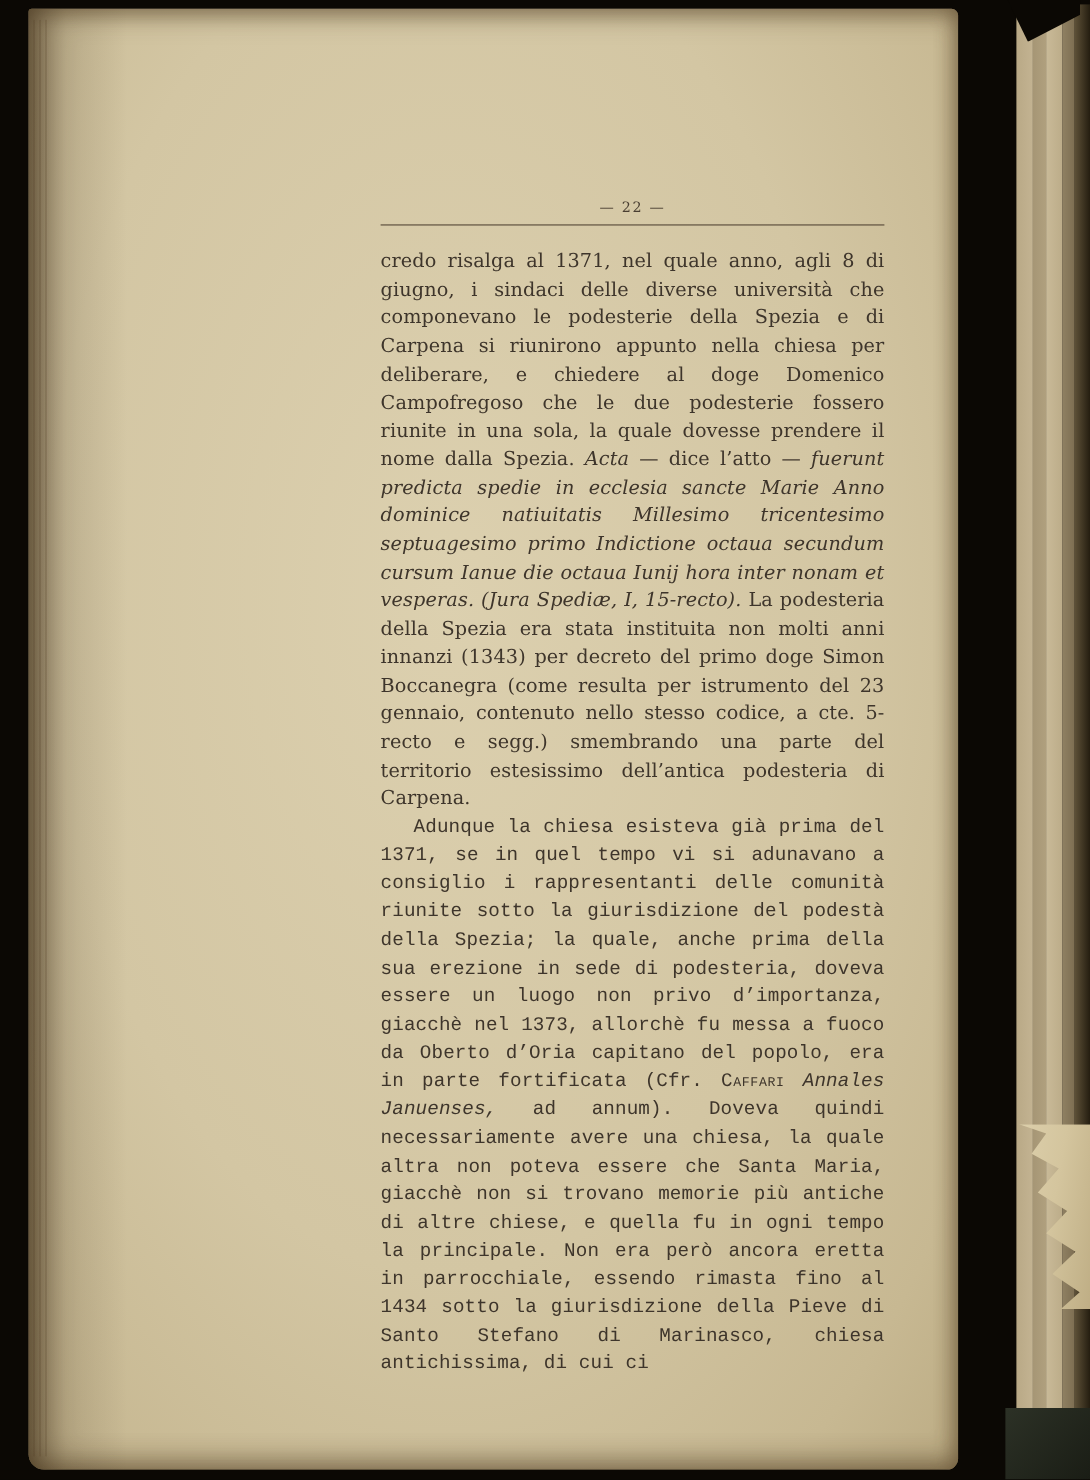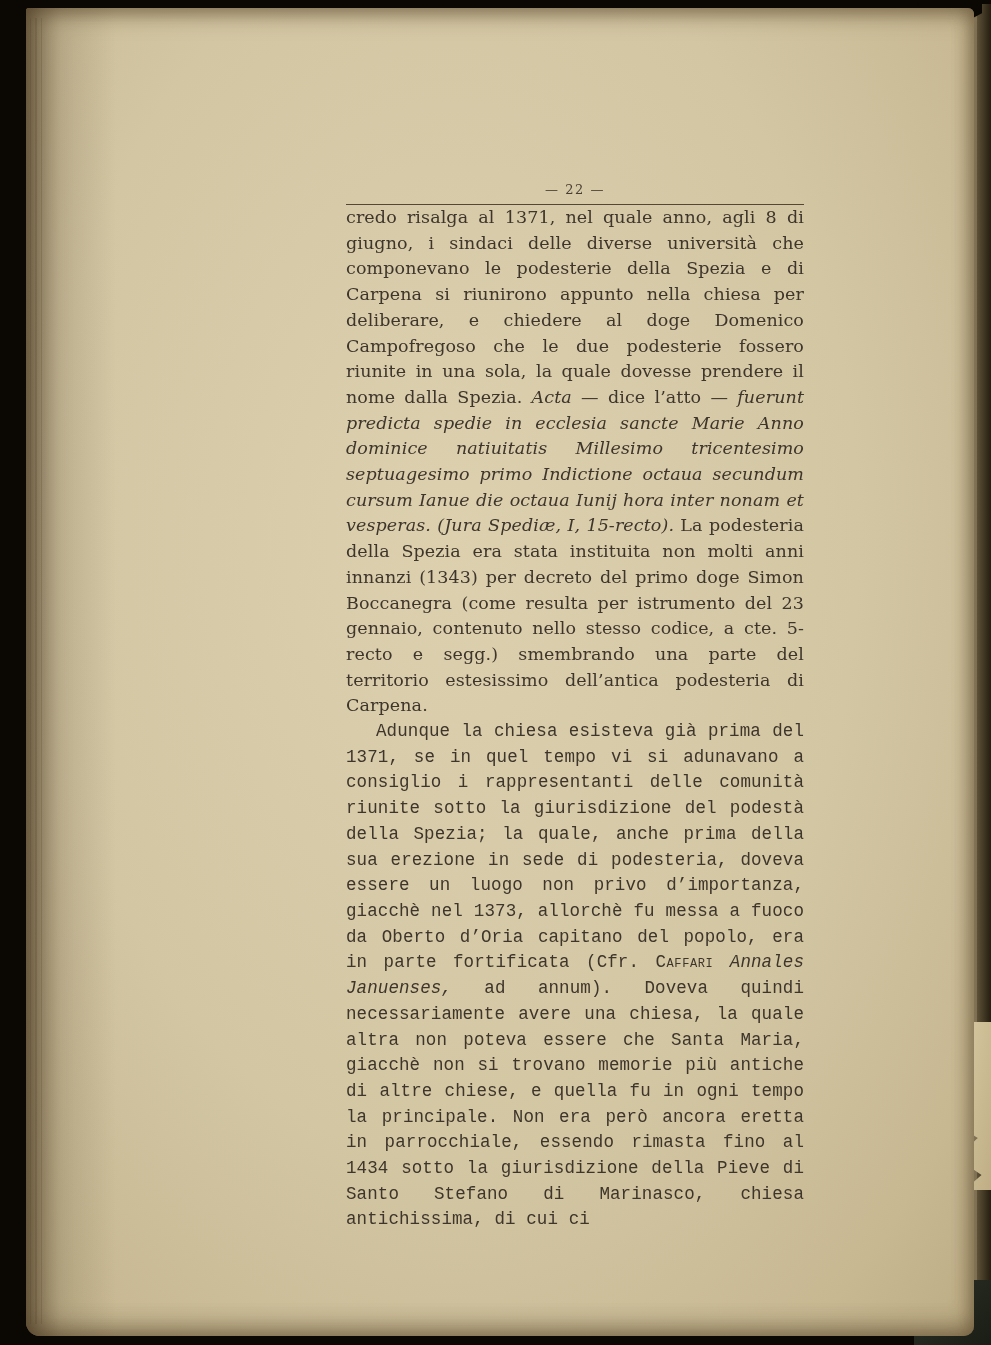--- a/index.html
+++ b/index.html
@@ -32,21 +32,21 @@
                       58% 59%, 86% 69%, 64% 81%, 90% 91%, 72% 100%, 100% 100%, 100% 0);
   }
 
   .cover-corner {
     position:absolute; left:914px; top:1280px; width:77px; height:65px;
     background:linear-gradient(135deg,#2c3126,#1a1d15);
   }
 
   
   .paper {
-    position:absolute; left:26px; top:8px; width:948px; height:1328px;
+    position:absolute; left:26px; top:8px; width:845px; height:1328px;
     background:radial-gradient(ellipse at 45% 40%, #dcd0af 0%, #d3c6a3 55%, #c7b892 85%, #bcac84 100%);
     border-radius:3px 6px 10px 14px;
     box-shadow:
       inset 14px 0 30px rgba(70,50,25,.38),
       inset -6px 0 16px rgba(90,70,40,.28),
       inset 0 -10px 22px rgba(70,50,25,.28),
       inset 0 8px 16px rgba(70,50,25,.22);
   }
 
   .gutter-shadow {
@@ -71,21 +71,21 @@
     text-align:center;
     font-size:13px;
     letter-spacing:1.5px;
     color:#493e31;
   }
   .rule {
     border:none;
     border-top:1.6px solid #544736;
     margin:7px 0 0 0;
   }
-  .body-text { }
+  .body-text { margin-top:21px; }
   p.para {
     margin:0;
     font-size:17.5px;
     line-height:25.7px;
     text-align:justify;
     letter-spacing:.1px;
   }
   p.para.indent { text-indent:30px;font-family:Liberation Mono, monospace; }
   .it { font-style:italic; }
   .sc { font-variant:small-caps; letter-spacing:.6px; }

